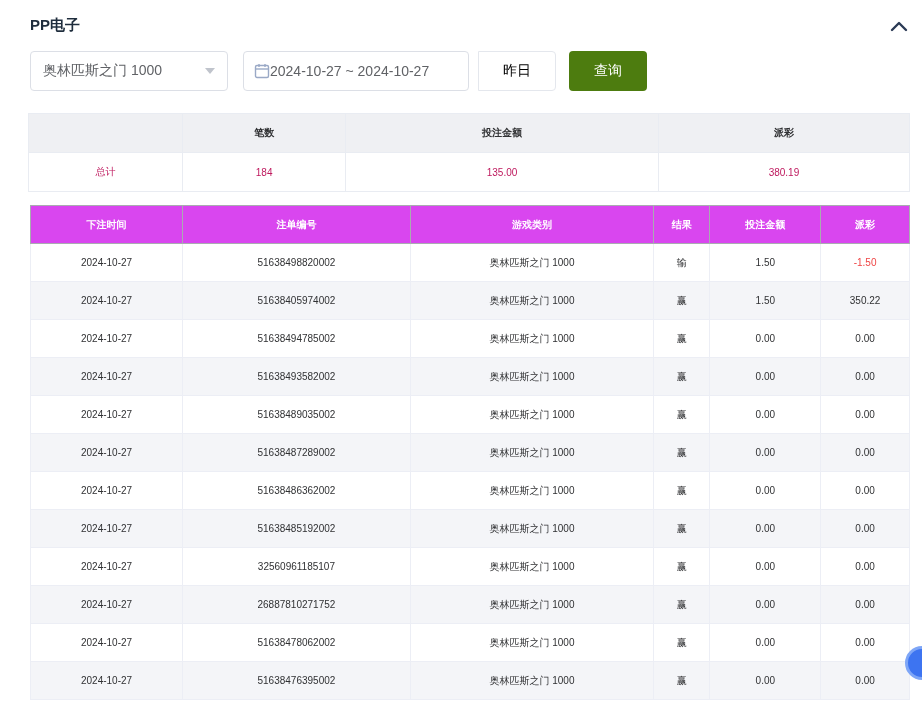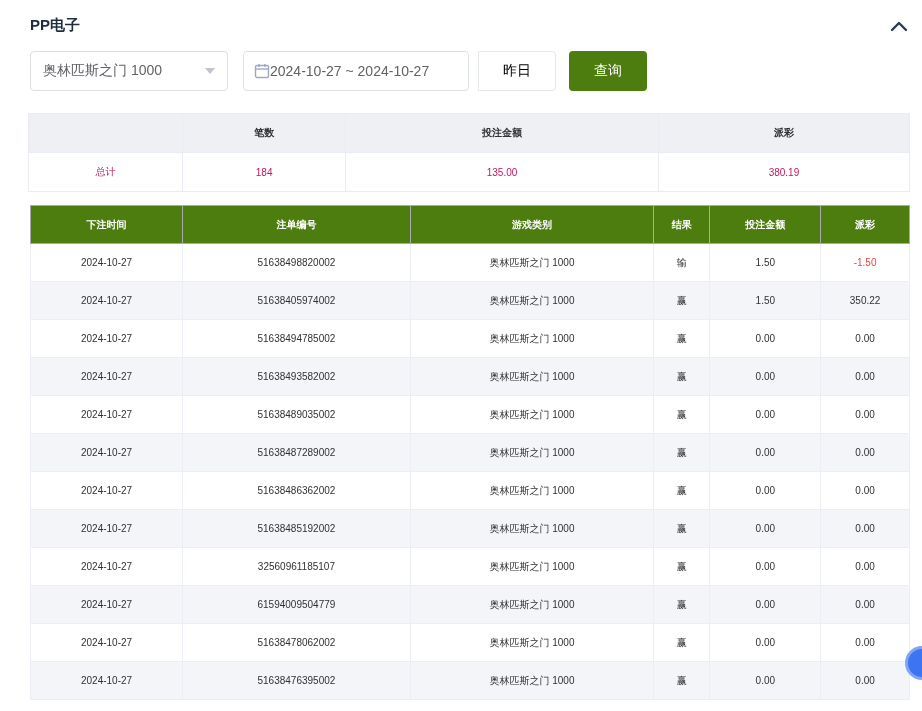--- a/index.html
+++ b/index.html
@@ -60,21 +60,21 @@
   .summary-table th, .summary-table td { border:1px solid #e9ecf2; }
   .summary-table thead th { background:#eff0f3; color:#303133; font-weight:bold; }
   .summary-table td { color:#be185d; }
   .summary-table col.c0 { width:17.5%; }
   .summary-table col.c1 { width:18.5%; }
   .summary-table col.c2 { width:35.5%; }
   .summary-table col.c3 { width:28.5%; }
 
   .bet-table { margin-top:13px; width:calc(100% - 2px); margin-left:2px; }
   .bet-table thead th {
-    background:#4d7c0f; color:#ffffff; font-weight:bold; border:1px solid #a9abb1;
+    background:#d946ef; color:#ffffff; font-weight:bold; border:1px solid #a9abb1;
     height:38px;
   }
   .bet-table tbody td { border:1px solid #ecEEf5; border:1px solid #eceef5; color:#303133; height:38px; }
   .bet-table tbody tr.striped td { background:#f4f5f8; }
   .bet-table col.c0 { width:17.3%; }
   .bet-table col.c1 { width:25.9%; }
   .bet-table col.c2 { width:27.7%; }
   .bet-table col.c3 { width:6.4%; }
   .bet-table col.c4 { width:12.6%; }
   .bet-table col.c5 { width:10.1%; }
@@ -237,21 +237,21 @@
         <tr>
       <td>2024-10-27</td>
       <td>32560961185107</td>
       <td>奥林匹斯之门 1000</td>
       <td>赢</td>
       <td>0.00</td>
       <td>0.00</td>
     </tr>
         <tr class="striped">
       <td>2024-10-27</td>
-      <td>61594009504779</td>
+      <td>26887810271752</td>
       <td>奥林匹斯之门 1000</td>
       <td>赢</td>
       <td>0.00</td>
       <td>0.00</td>
     </tr>
         <tr>
       <td>2024-10-27</td>
       <td>51638478062002</td>
       <td>奥林匹斯之门 1000</td>
       <td>赢</td>

